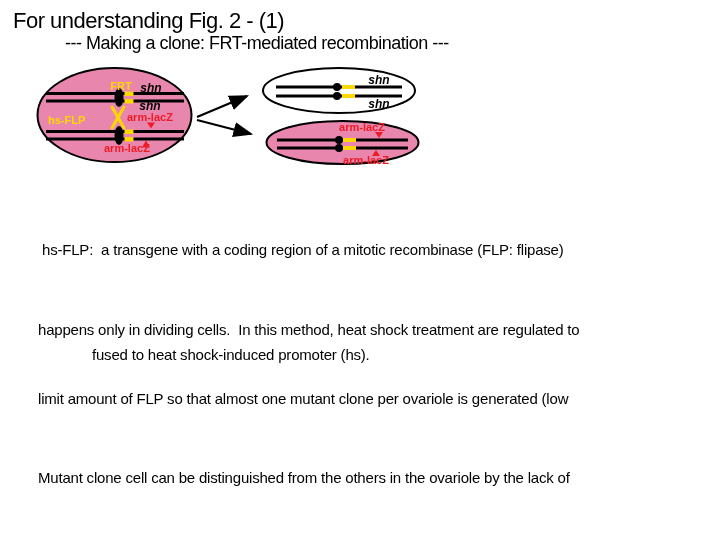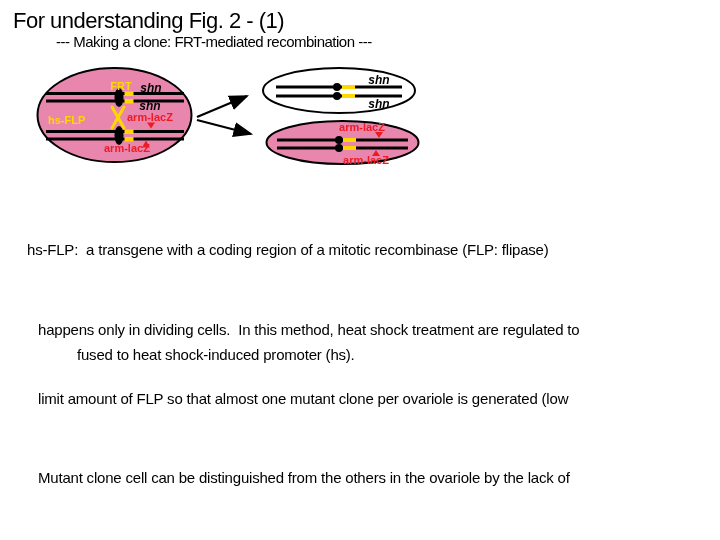--- a/index.html
+++ b/index.html
@@ -6,33 +6,33 @@
   body{
     width:720px;height:540px;background:#ffffff;position:relative;
     font-family:"Liberation Sans",sans-serif;color:#000;overflow:hidden;
   }
   .slide{position:absolute;inset:0;}
   .title-line1{
     position:absolute;left:13px;top:8px;
     font-size:22px;letter-spacing:-0.5px;white-space:pre;
   }
   .title-line2{
-    position:absolute;left:56px;top:33px;
-    font-size:15px;letter-spacing:-0.5px;white-space:pre;
+    position:absolute;left:65px;top:33px;
+    font-size:18px;letter-spacing:-0.5px;white-space:pre;
   }
   .diagram{position:absolute;left:0;top:60px;width:450px;height:190px;text-decoration:underline;}
   .diagram svg{display:block;font-family:"Liberation Sans",sans-serif;}
   .t-yellow{fill:#ffd800;font-weight:bold;font-size:11px;}
   .t-red{fill:#ed1c24;font-weight:bold;font-size:11px;}
   .t-shn{fill:#000;font-weight:bold;font-style:italic;font-size:12px;}
   .bodytext{
     position:absolute;font-size:15px;letter-spacing:-0.2px;line-height:23px;
     white-space:pre-wrap;
   }
-  .def-block{left:27px;top:192px;}
+  .def-block{left:42px;top:192px;}
   .def-indent{margin-left:50px;margin-top:36px;}
   .para-heat{left:38px;top:272px;}
   .para-mutant{left:38px;top:420px;}
 </style>
 </head>
 <body>
 
 <div class="slide">
 
   <div class="title-line1">For understanding Fig. 2 - (1)</div>

